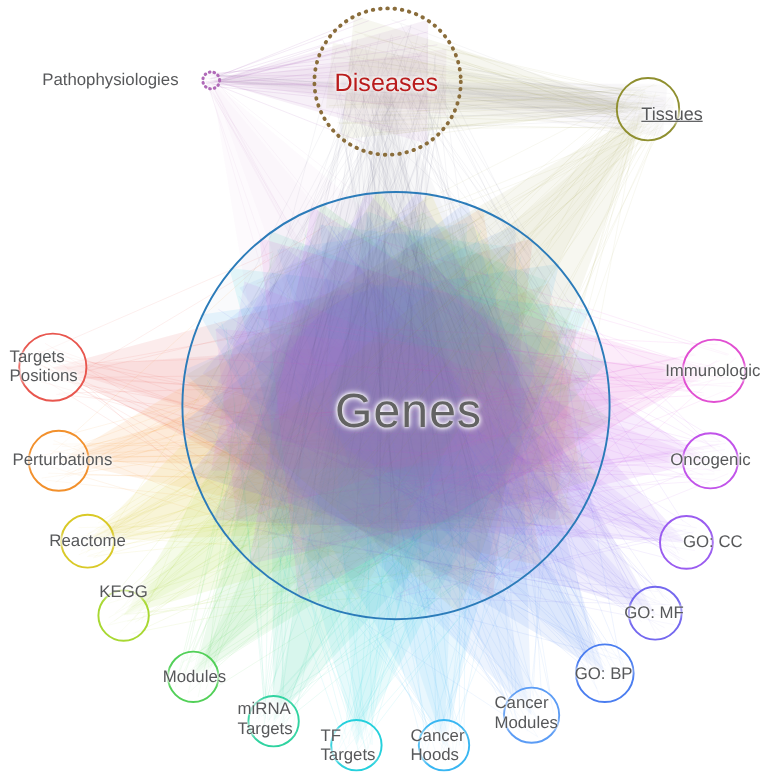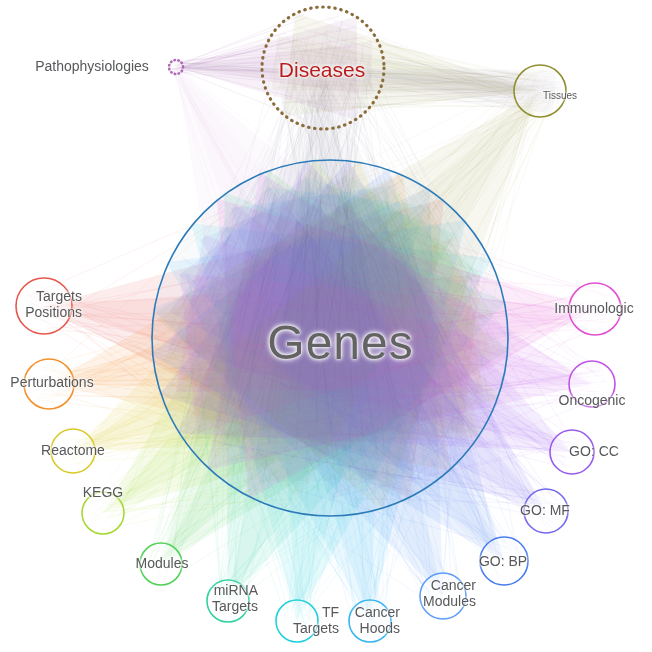--- a/index.html
+++ b/index.html
@@ -10,29 +10,29 @@
     background: #ffffff;
     font-family: "Liberation Sans", sans-serif;
   }
   .stage svg { position: absolute; left: 0; top: 0; }
   .lbl {
     position: absolute;
     transform: translate(-50%, -50%);
     color: #57585a;
     font-size: 14px;
     line-height: 1.12;
-    text-align: right;
+    text-align: left;
     white-space: nowrap;
     text-shadow: 0 0 2px #fff, 0 0 4px #fff, 0 0 6px #fff;
     cursor: default;
   }
   .lbl.wrap { white-space: normal; }
-  .lbl-genes   { font-size: 48px; color: #636363; letter-spacing: 1px; padding-left: 21px; }
+  .lbl-genes   { font-size: 40px; color: #636363; letter-spacing: 1px; padding-left: 21px; }
   .lbl-diseases{ font-size: 21px; color: #b91c1c; }
-  .lbl-tissues { font-size: 10px; }
+  .lbl-tissues { font-size: 15px; text-decoration: underline; }
 </style>
 </head>
 <body>
 
 <div class="stage">
 
   <svg width="652" height="652" viewBox="0 0 652 652">
       <polygon points="44,306 410.4692003818491,499.24765979667984 444.1165831702625,198.52417612523467" fill="#e8564e" fill-opacity="0.11"></polygon>
       <polygon points="44,306 462.6102733425707,433.4373375781654 480.42359364231896,274.2307873991649" fill="#e8564e" fill-opacity="0.08800000000000001"></polygon>
       <line x1="48.955588315327184" y1="327.7150797581753" x2="232.04093803710782" y2="322.9001562392627" stroke="#e8564e" stroke-opacity="0.1" stroke-width="0.8"></line>
@@ -724,22 +724,22 @@
     <div class="lbl lbl-genes" style="left:330px;top:343px">Genes</div>
     <div class="lbl lbl-diseases" style="left:322px;top:70px">Diseases</div>
     <div class="lbl" style="left:92px;top:67px">Pathophysiologies</div>
     <div class="lbl lbl-tissues" style="left:560px;top:96px">Tissues</div>
     <div class="lbl wrap" style="left:45px;top:305px;width:74px">Targets Positions</div>
     <div class="lbl" style="left:52px;top:383px">Perturbations</div>
     <div class="lbl" style="left:73px;top:451px">Reactome</div>
     <div class="lbl" style="left:103px;top:493px">KEGG</div>
     <div class="lbl" style="left:162px;top:564px">Modules</div>
     <div class="lbl wrap" style="left:228px;top:599px;width:60px">miRNA Targets</div>
-    <div class="lbl wrap" style="left:312px;top:621px;width:54px">TF Targets</div>
+    <div class="lbl wrap" style="left:294px;top:621px;width:54px">TF Targets</div>
     <div class="lbl wrap" style="left:371px;top:621px;width:58px">Cancer Hoods</div>
     <div class="lbl wrap" style="left:444px;top:594px;width:64px">Cancer Modules</div>
     <div class="lbl" style="left:503px;top:562px">GO: BP</div>
     <div class="lbl" style="left:545px;top:511px">GO: MF</div>
     <div class="lbl" style="left:594px;top:452px">GO: CC</div>
-    <div class="lbl" style="left:592px;top:401px">Oncogenic</div>
+    <div class="lbl" style="left:592px;top:383px">Oncogenic</div>
     <div class="lbl" style="left:594px;top:309px">Immunologic</div>
   </div>
 </div>
 
 </body></html>

